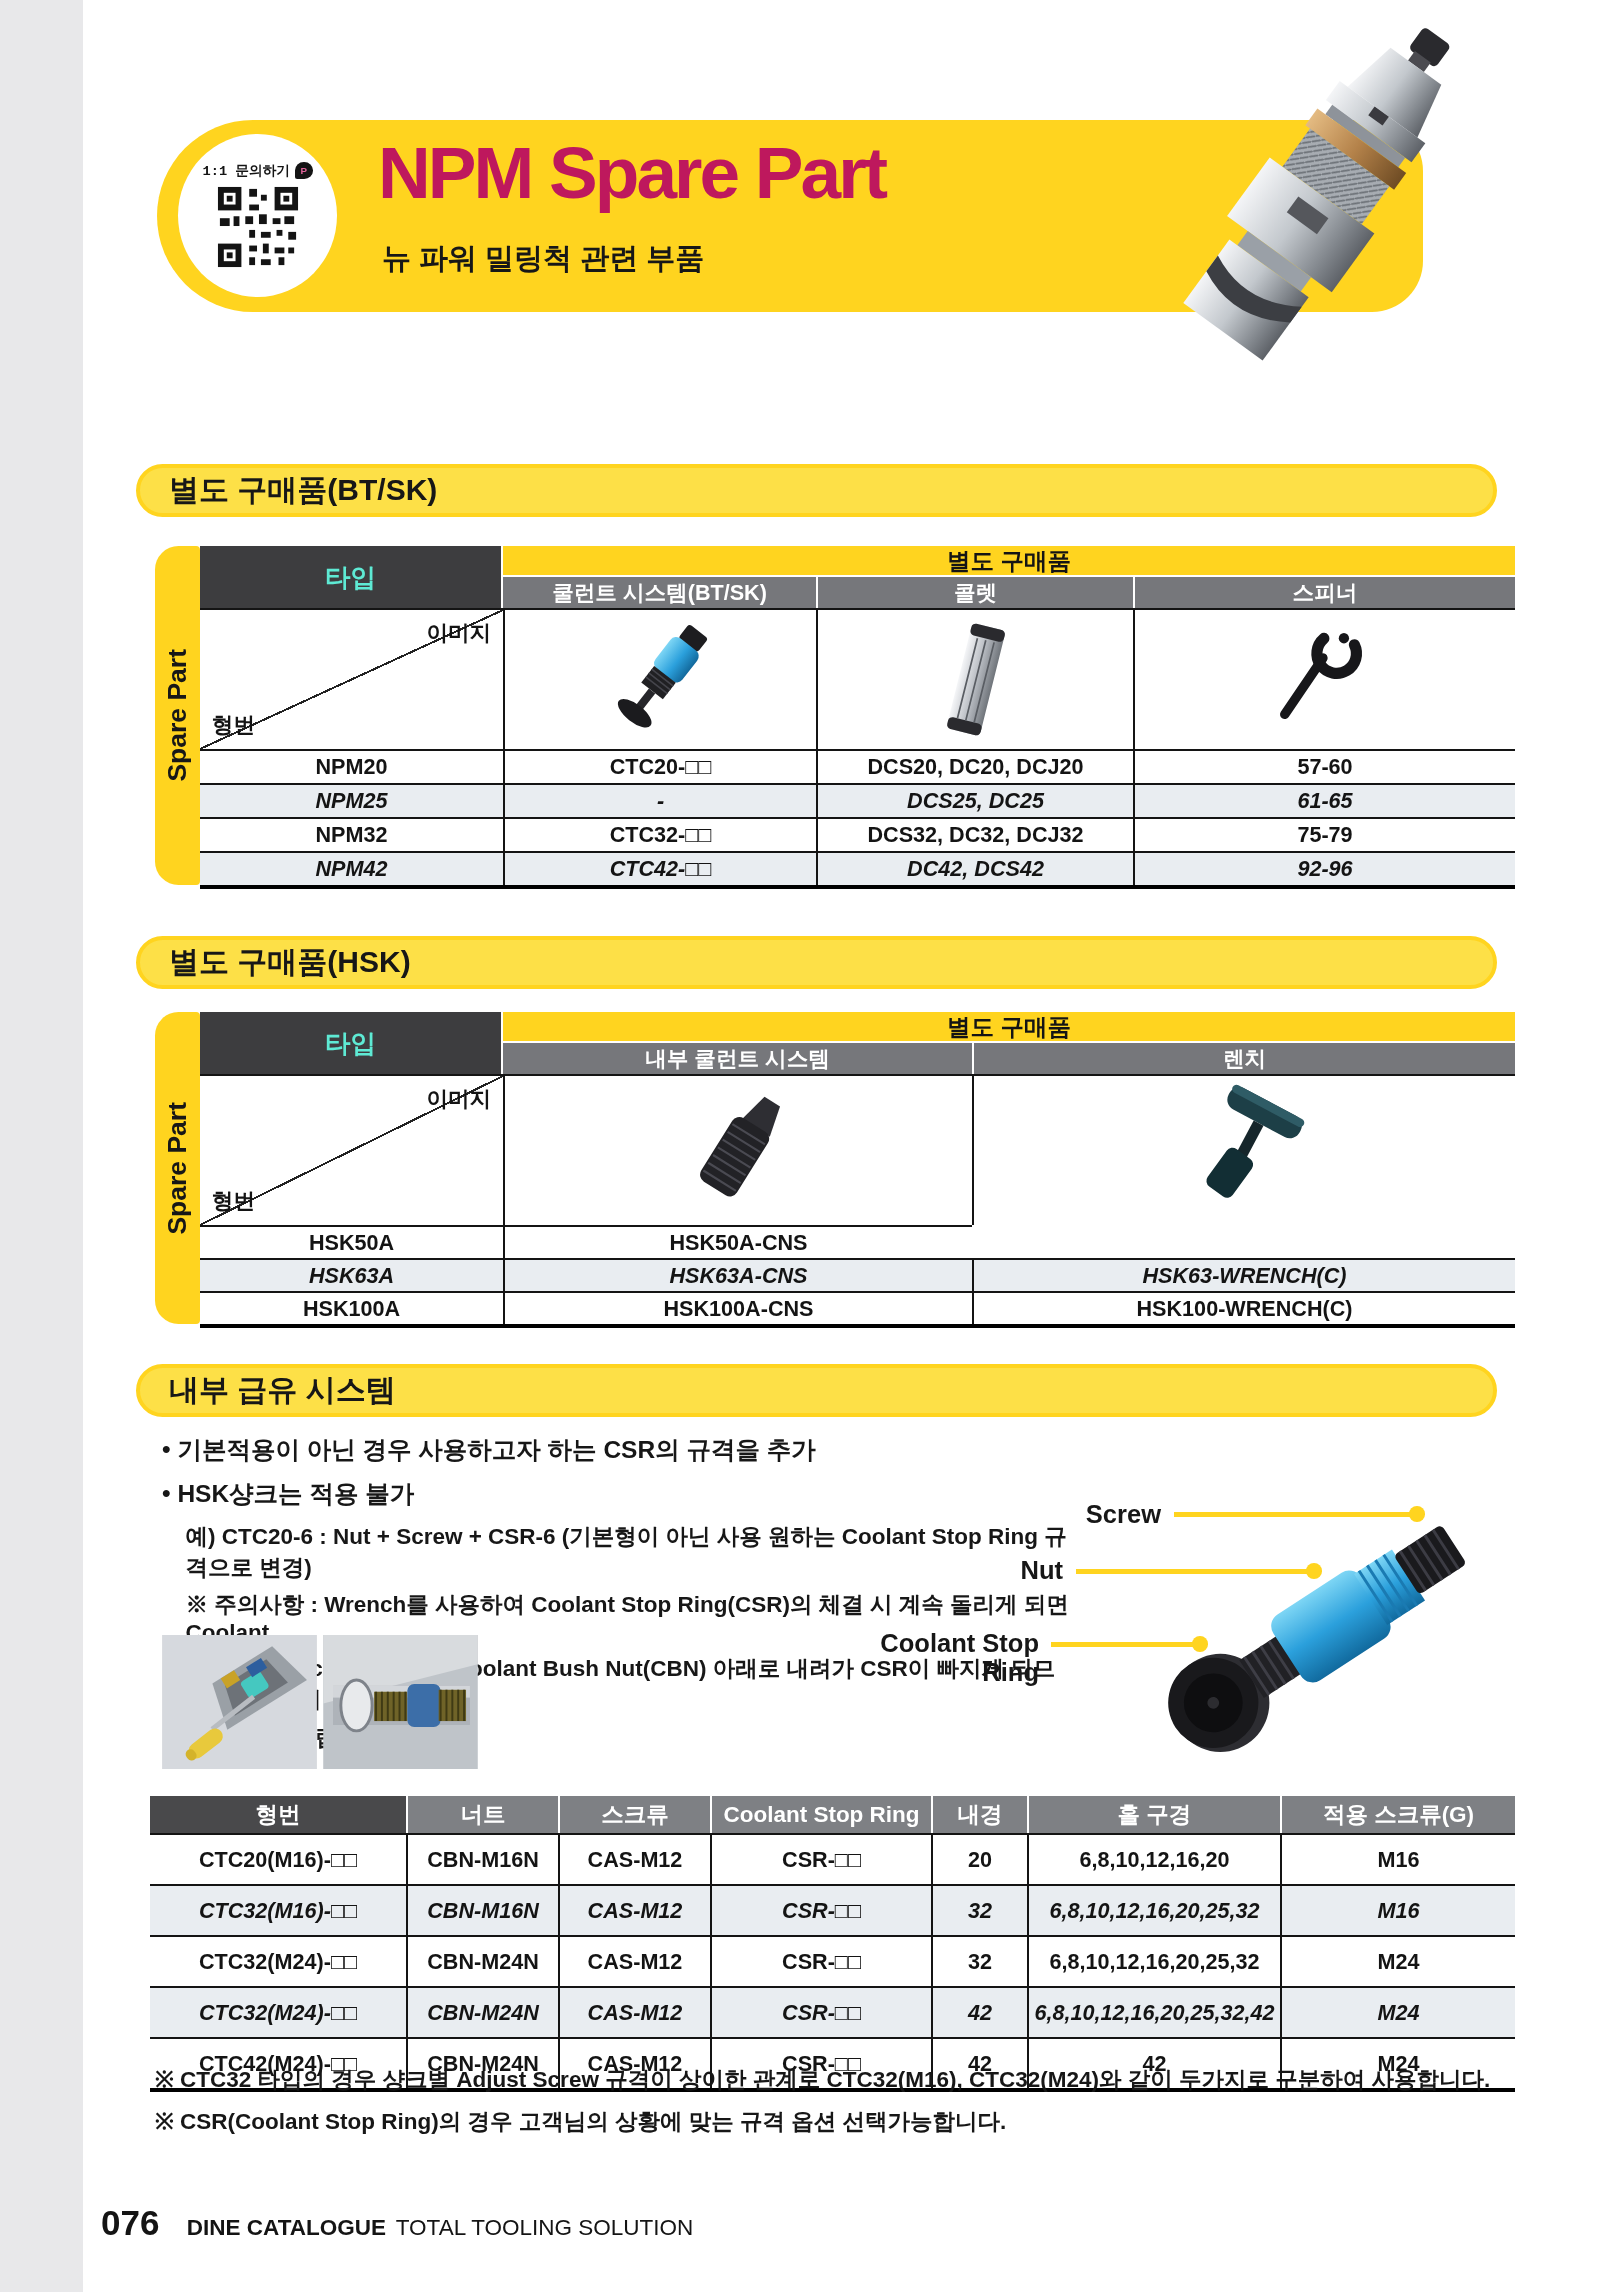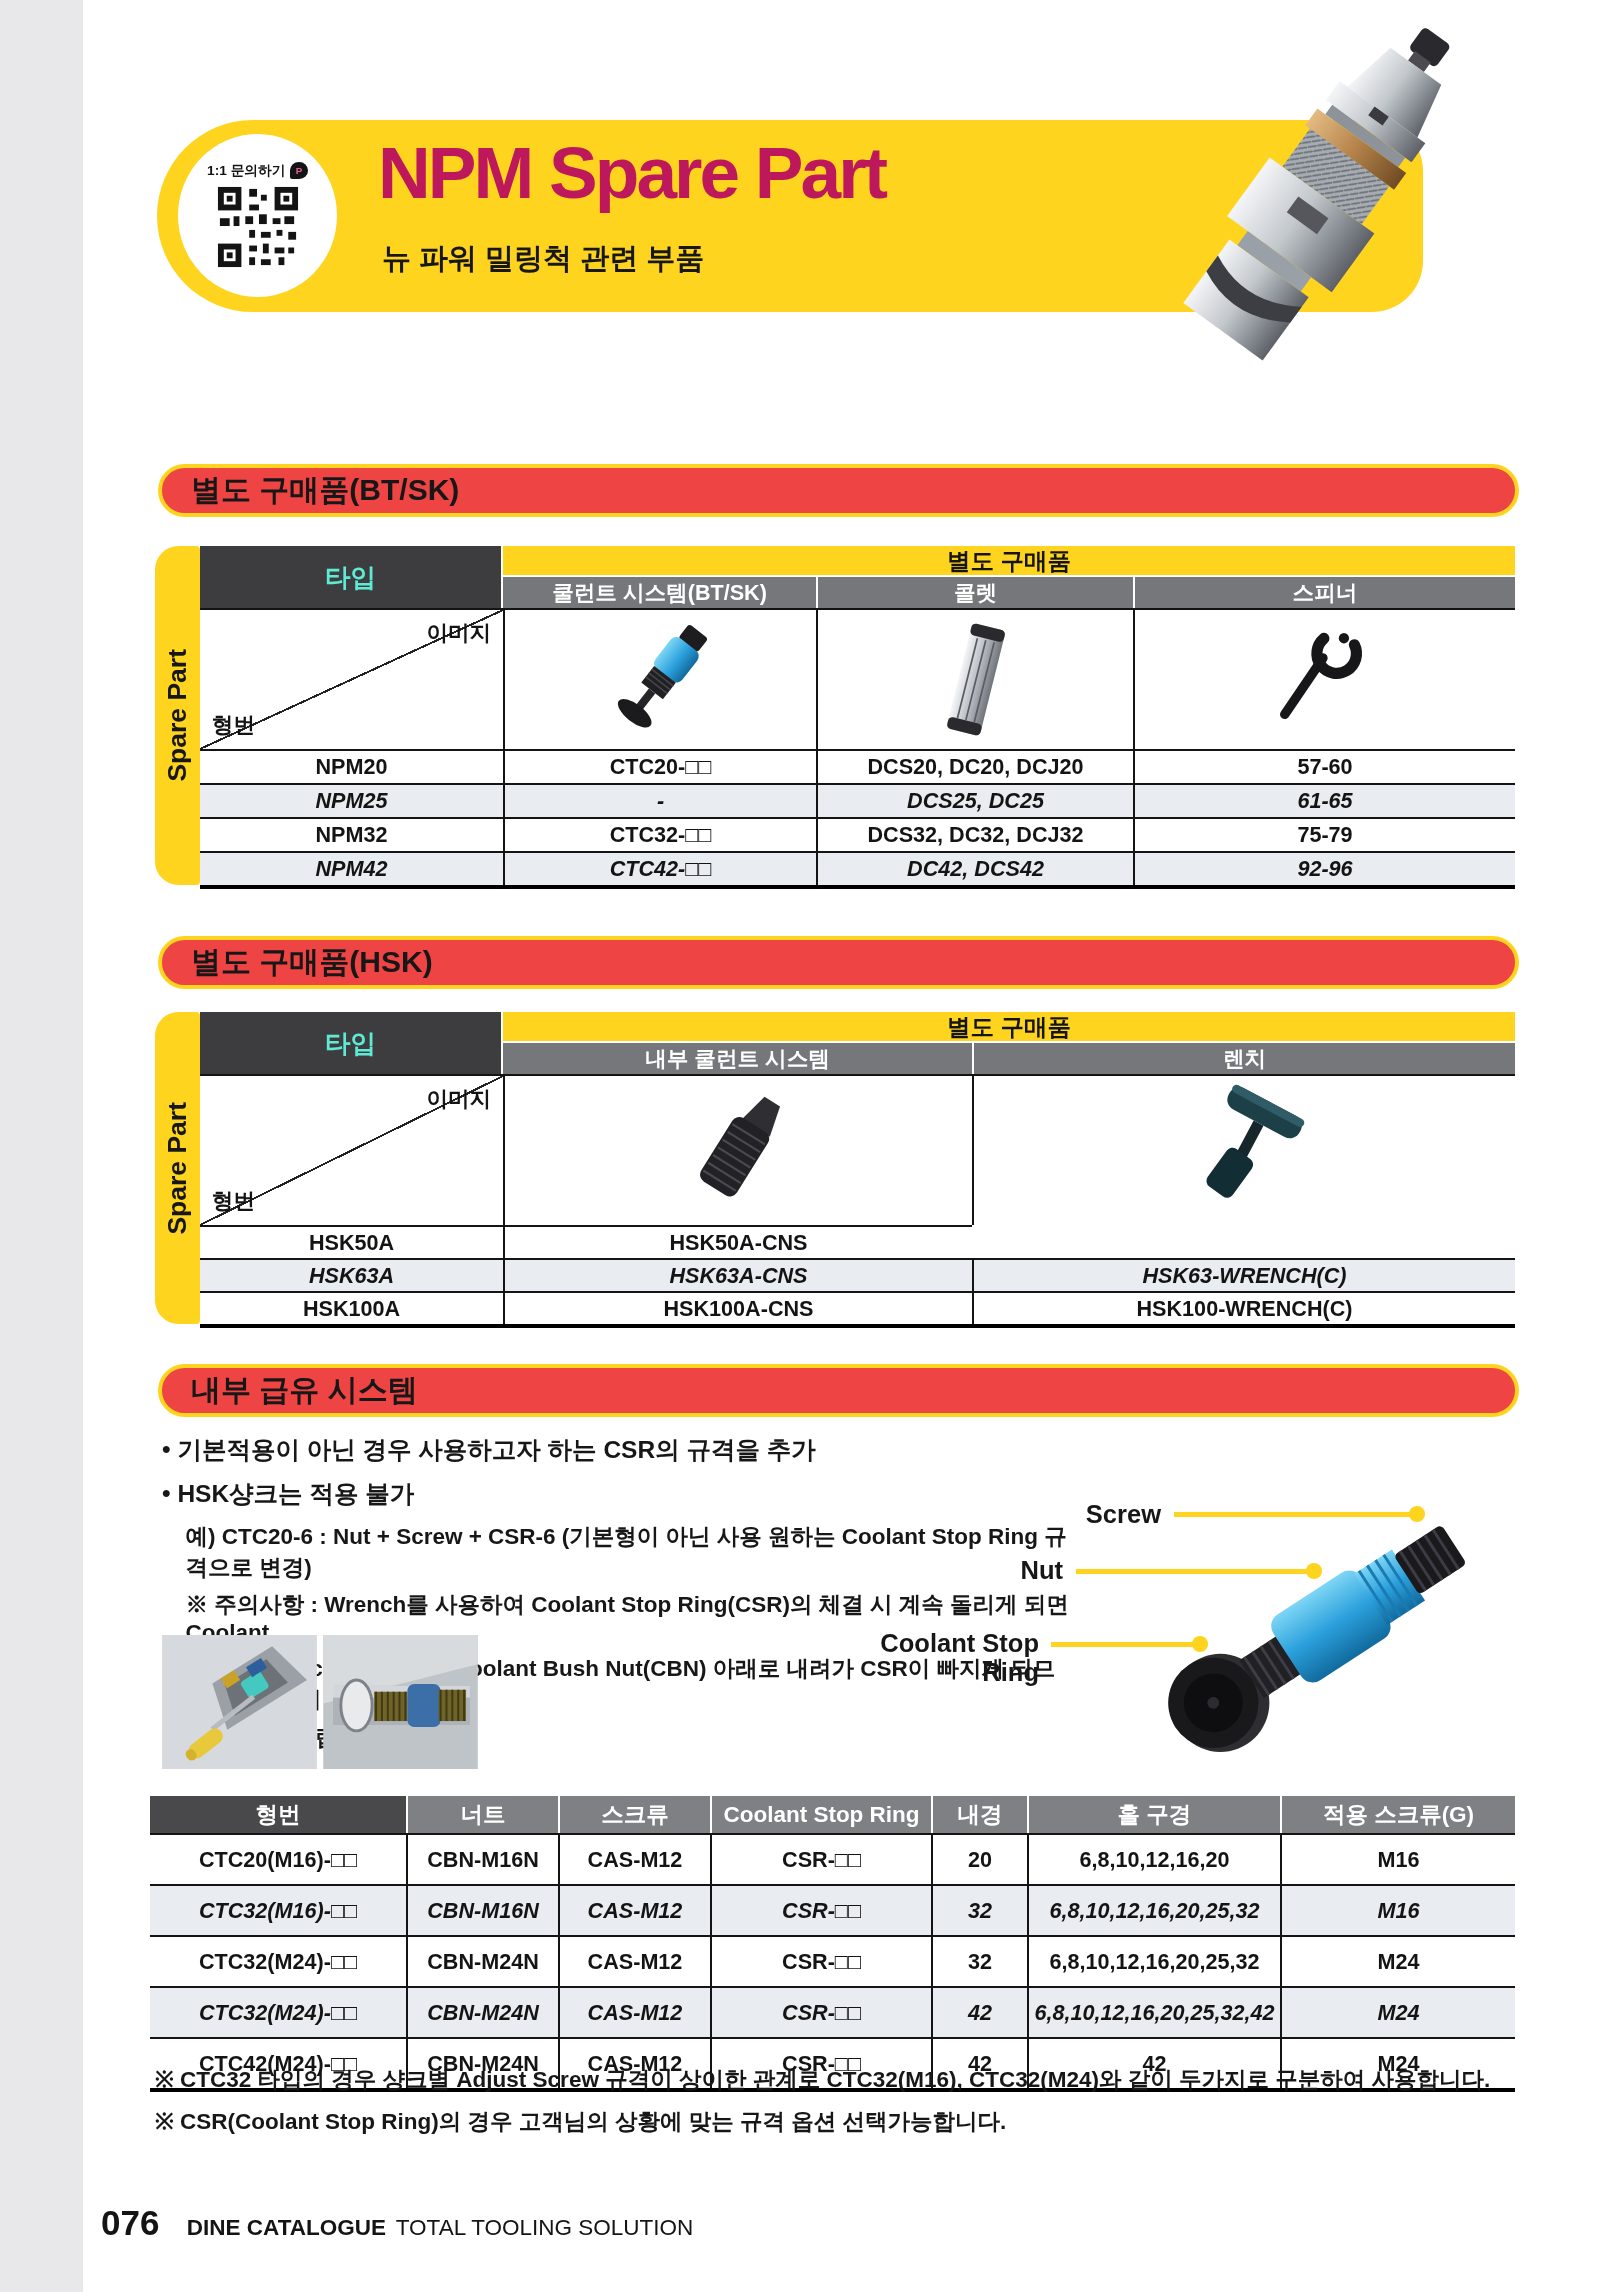--- a/index.html
+++ b/index.html
@@ -6,31 +6,31 @@
   .page{position:relative;width:1621px;height:2293px;background:#fff;overflow:hidden;
         font-family:"Liberation Sans",sans-serif;color:#141414;}
   .edge-strip{position:absolute;left:0;top:0;width:83px;height:2293px;background:#e8e8ea;}
 
   
   .banner{position:absolute;left:157px;top:120px;width:1266px;height:192px;
           background:#FFD41F;border-radius:96px 51px 51px 96px;}
   .qr-circle{position:absolute;left:178px;top:134px;width:159px;height:163px;background:#fff;
              border-radius:50%;display:flex;flex-direction:column;align-items:center;justify-content:center;}
   .qr-top{display:flex;align-items:center;gap:4.9px;margin-bottom:5.9px;}
-  .qr-label{font-size:13.7px;font-weight:800;}
+  .qr-label{font-size:13.7px;font-weight:800;font-family:Liberation Mono, monospace;}
   .bubble-icon{width:17.6px;height:16.7px;background:#141414;border-radius:50% 50% 50% 12%;
                display:flex;align-items:center;justify-content:center;color:#e0629a;
                font-size:9.8px;font-weight:800;}
   .page-title{position:absolute;left:378px;top:131px;font-size:73px;font-weight:900;
               letter-spacing:-2.9px;color:#be185d;}
   .page-subtitle{position:absolute;left:382px;top:239px;font-size:29px;font-weight:800;color:#171717;}
   .tool-photo{position:absolute;left:1024px;top:54px;width:588px;height:294px;overflow:visible;}
 
   
-  .pill{position:absolute;left:158px;width:1361px;height:53px;background:#ef4444;
+  .pill{position:absolute;left:136px;width:1361px;height:53px;background:#fde047;
         border:4.9px solid #FFD41F;border-radius:29px;display:flex;align-items:center;
         box-sizing:border-box;padding-left:29px;}
   .pill span{font-size:30px;font-weight:800;color:#171717;}
 
   
   .sp-wrap{position:absolute;left:155px;width:1360px;}
   .side-tab{position:absolute;left:0;top:0;bottom:0;width:45px;background:#FFD41F;
             border-radius:23.5px 3.9px 3.9px 23.5px;display:flex;align-items:center;justify-content:center;}
   .side-tab span{writing-mode:vertical-rl;transform:rotate(180deg);font-size:26.5px;font-weight:800;color:#171717;}
   .sp-table{margin-left:45px;border-bottom:4.9px solid #000;}

